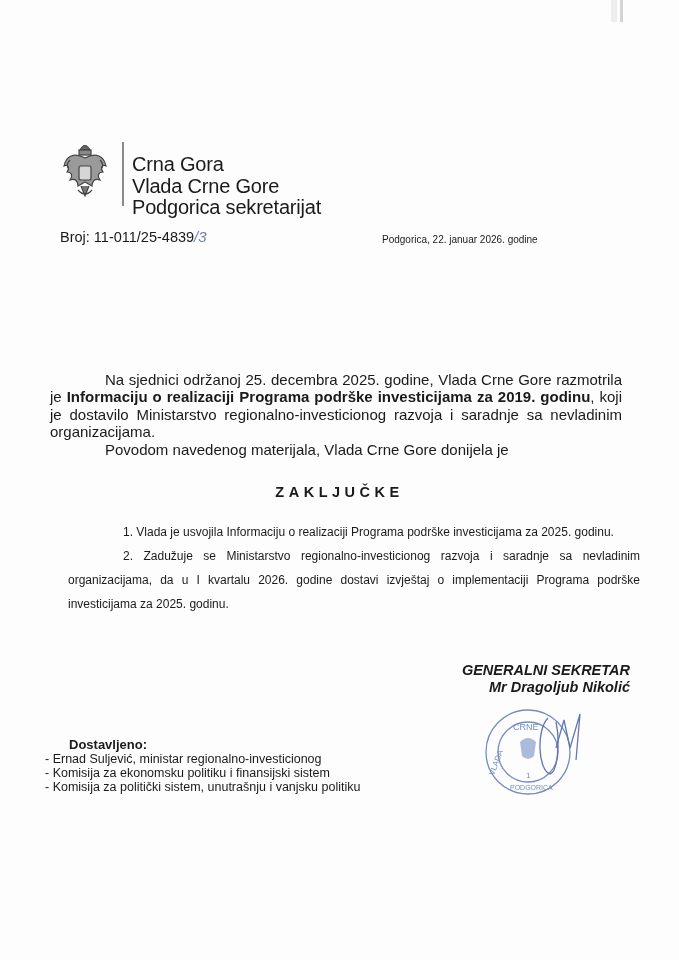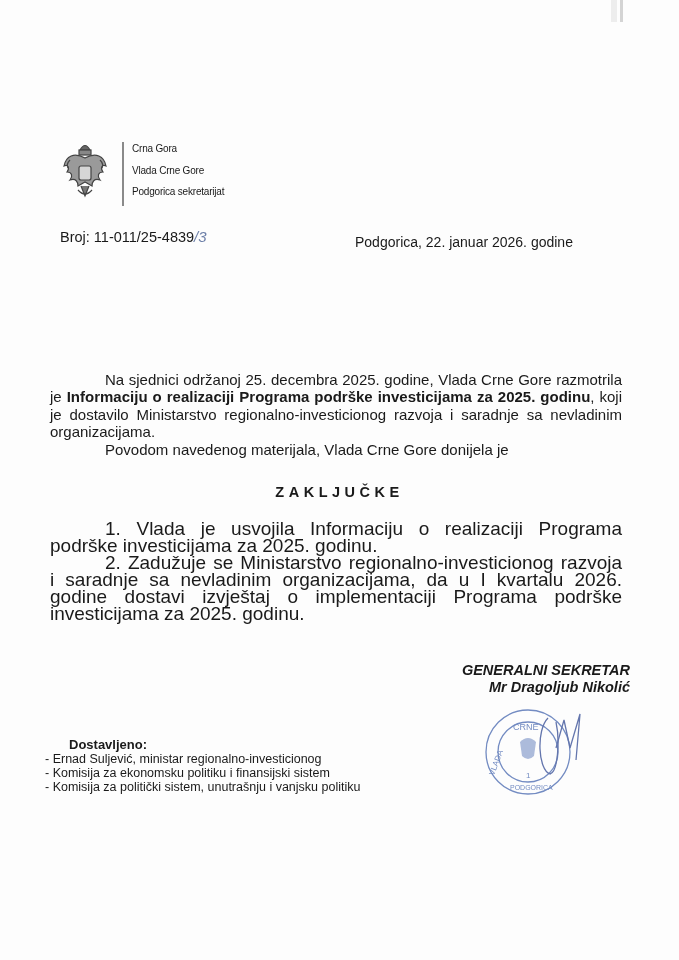--- a/index.html
+++ b/index.html
@@ -3,29 +3,29 @@
 <meta charset="utf-8">
 <style>
   html, body { margin:0; padding:0; }
   body { width:679px; height:960px; background:#fdfdfd; position:relative; overflow:hidden;
          font-family:"Liberation Sans", sans-serif; color:#1a1a1a; }
   .scan-line { position:absolute; left:620px; top:0; width:3px; height:22px; background:#b9b9b9; opacity:.6; }
   .scan-line2 { position:absolute; left:611px; top:0; width:6px; height:22px; background:#e6e6e6; opacity:.7; }
   .header { position:absolute; left:60px; top:138px; height:70px; }
   .crest { position:absolute; left:0; top:0; width:50px; height:70px; }
   .divider { position:absolute; left:62px; top:4px; width:2px; height:64px; background:#8a8a8a; }
-  .head-lines { position:absolute; left:72px; top:0; font-size:10px; line-height:21.5px; letter-spacing:-0.2px; white-space:nowrap; }
+  .head-lines { position:absolute; left:72px; top:16px; font-size:20px; line-height:21.5px; letter-spacing:-0.2px; white-space:nowrap; }
   .ref { position:absolute; left:60px; top:228px; font-size:14.5px; white-space:nowrap;text-align:right; }
   .ref .hand { color:#6c7fa8; font-style:italic; font-size:15px; }
-  .date { position:absolute; left:355px; top:234px; font-size:14px; white-space:nowrap; }
+  .date { position:absolute; left:382px; top:234px; font-size:10px; white-space:nowrap; }
   .body { position:absolute; left:50px; top:371px; width:572px; font-size:15px; line-height:17.4px; text-align:justify; }
   .body p { margin:0; }
   .indent { text-indent:55px; }
   .heading { position:absolute; left:0; width:679px; top:484px; text-align:center; font-weight:bold; font-size:14.5px; letter-spacing:4.5px; }
-  .conclusions { position:absolute; left:50px; top:520px; width:572px; font-size:19px; line-height:17px; text-align:justify; }
+  .conclusions { position:absolute; left:68px; top:520px; width:572px; font-size:12px; line-height:24px; text-align:justify; }
   .conclusions p { margin:0; }
   .sign { position:absolute; left:400px; top:662px; width:230px; text-align:right; font-weight:bold; font-size:14.5px; line-height:16.5px;font-style:italic; }
   .stamp { position:absolute; left:480px; top:700px; width:110px; height:100px; }
   .dist { position:absolute; left:45px; top:738px; font-size:12.5px; line-height:14px; white-space:nowrap; }
   .dist .title { font-weight:bold; font-size:13px;margin-left:24px; }
   .dist .cont { padding-left:8px; }
 </style>
 </head>
 <body>
 
@@ -52,21 +52,21 @@
   </div>
 </div>
 
 <div class="ref">
   <span>Broj: 11-011/25-4839</span><span class="hand">/3</span>
 </div>
 
 <div class="date">Podgorica, 22. januar 2026. godine</div>
 
 <div class="body">
-  <p class="indent"><span>Na sjednici održanoj 25. decembra 2025. godine, Vlada Crne Gore razmotrila je </span><b>Informaciju o realizaciji Programa podrške investicijama za 2025. godinu</b><span>, koji je dostavilo Ministarstvo regionalno-investicionog razvoja i saradnje sa nevladinim organizacijama.</span></p>
+  <p class="indent"><span>Na sjednici održanoj 25. decembra 2025. godine, Vlada Crne Gore razmotrila je </span><b>Informaciju o realizaciji Programa podrške investicijama za 2019. godinu</b><span>, koji je dostavilo Ministarstvo regionalno-investicionog razvoja i saradnje sa nevladinim organizacijama.</span></p>
   <p class="indent">Povodom navedenog materijala, Vlada Crne Gore donijela je</p>
 </div>
 
 <div class="heading">ZAKLJUČKE</div>
 
 <div class="conclusions">
   <p class="indent">1. Vlada je usvojila Informaciju o realizaciji Programa podrške investicijama za 2025. godinu.</p>
   <p class="indent">2. Zadužuje se Ministarstvo regionalno-investicionog razvoja i saradnje sa nevladinim organizacijama, da u I kvartalu 2026. godine dostavi izvještaj o implementaciji Programa podrške investicijama za 2025. godinu.</p>
 </div>
 

